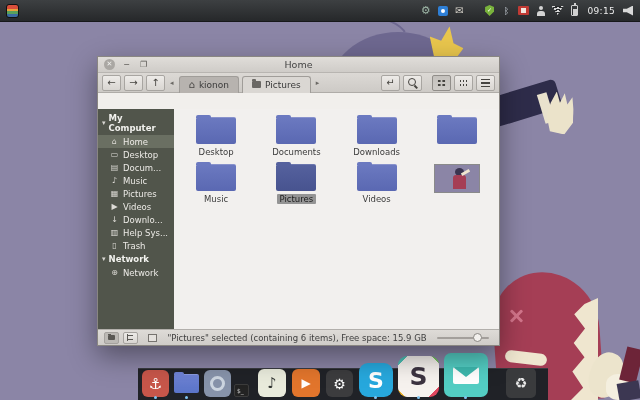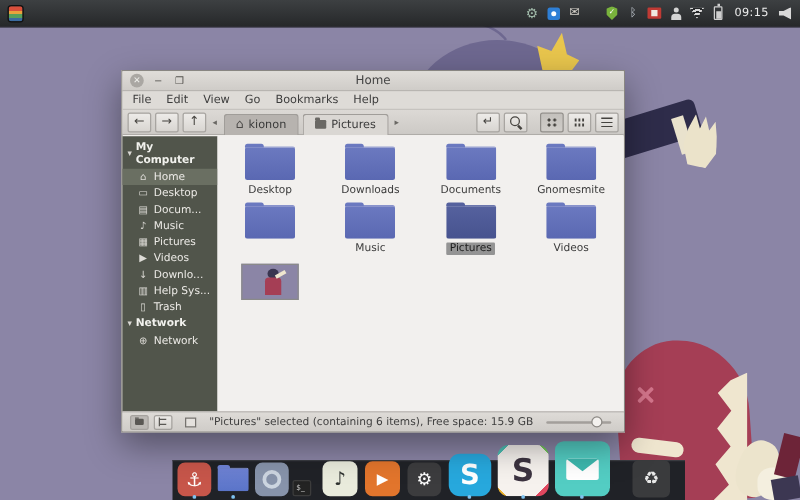--- a/index.html
+++ b/index.html
@@ -220,28 +220,20 @@
 
 <div class="window">
   <div class="titlebar">
     <div class="title">Home</div>
     <div class="win-controls">
       <span class="wc wc-close">✕</span>
       <span class="wc">−</span>
       <span class="wc">❐</span>
     </div>
   </div>
-  <div class="menubar">
-    <span class="menu-item">File</span>
-    <span class="menu-item">Edit</span>
-    <span class="menu-item">View</span>
-    <span class="menu-item">Go</span>
-    <span class="menu-item">Bookmarks</span>
-    <span class="menu-item">Help</span>
-  </div>
   <div class="toolbar">
     <span class="tb-btn">←</span>
     <span class="tb-btn">→</span>
     <span class="tb-btn">↑</span>
     <span class="tab-scroll">◂</span>
     <span class="tab active">
       <span class="tab-home">⌂</span>
       <span>kionon</span>
     </span>
     <span class="tab">
@@ -320,29 +312,25 @@
     </div>
 
     <div class="fileview">
       <div class="grid">
         <div class="file">
           <div class="folder-icon"></div>
           <div class="file-label">Desktop</div>
         </div>
         <div class="file">
           <div class="folder-icon"></div>
+          <div class="file-label">Documents</div>
+        </div>
+        <div class="file">
+          <div class="folder-icon"></div>
           <div class="file-label">Downloads</div>
-        </div>
-        <div class="file">
-          <div class="folder-icon"></div>
-          <div class="file-label">Documents</div>
-        </div>
-        <div class="file">
-          <div class="folder-icon"></div>
-          <div class="file-label">Gnomesmite</div>
         </div>
         <div class="file">
           <div class="folder-icon"></div>
         </div>
         <div class="file">
           <div class="folder-icon"></div>
           <div class="file-label">Music</div>
         </div>
         <div class="file selected">
           <div class="folder-icon"></div>

